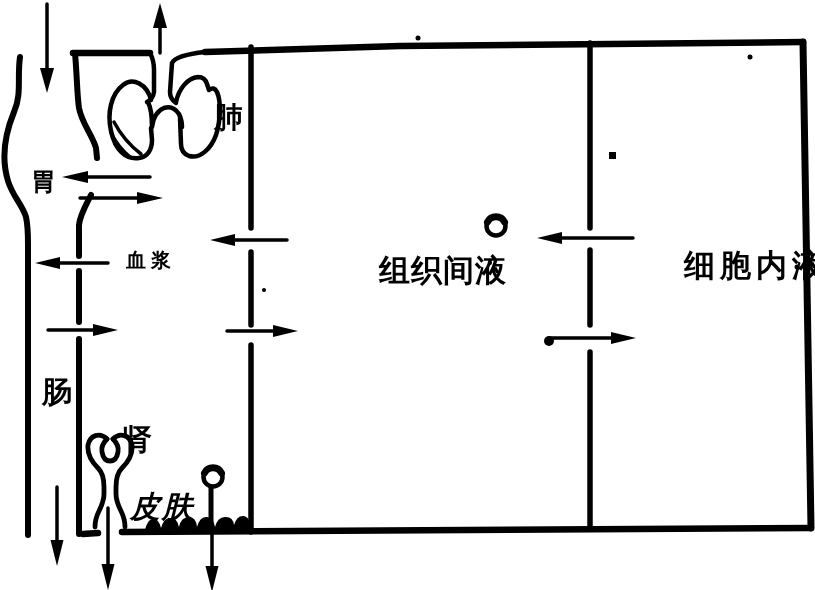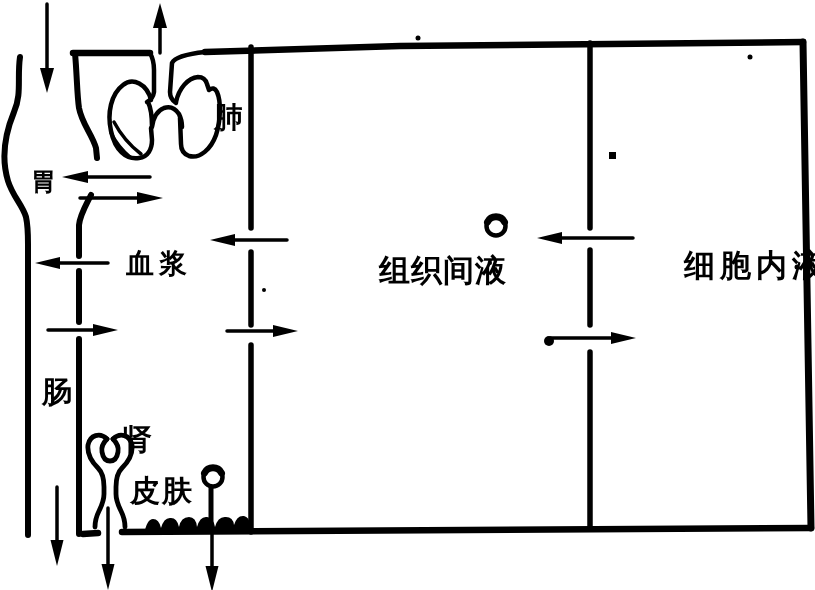--- a/index.html
+++ b/index.html
@@ -8,25 +8,25 @@
     font-family:"DejaVu Sans","Liberation Sans",sans-serif;
   }
   #ink{position:absolute;left:0;top:0;}
   .lbl{
     position:absolute;color:#000;font-weight:bold;line-height:1;white-space:nowrap;
     font-family:"DejaVu Sans","Liberation Sans",sans-serif;
   }
   .lbl-wei   {left:31px; top:169px; font-size:25px;}
   .lbl-chang {left:42px; top:377px; font-size:30px;}
   .lbl-fei   {left:214px;top:103px; font-size:29px;}
-  .lbl-xj    {left:126px;top:250px; font-size:28px;letter-spacing:5px;}
+  .lbl-xj    {left:126px;top:250px; font-size:20px;letter-spacing:5px;}
   .lbl-zz    {left:379px;top:255px; font-size:31px;letter-spacing:1px;}
   .lbl-xb    {left:684px;top:250px; font-size:31px;letter-spacing:5px;}
   .lbl-shen  {left:123px;top:425px; font-size:29px;}
-  .lbl-pifu  {left:130px;top:476px; font-size:30px;letter-spacing:2px;}
+  .lbl-pifu  {left:130px;top:492px; font-size:30px;letter-spacing:2px;font-style:italic;}
   .region{position:absolute;background:transparent;}
   .region-plasma{left:80px;top:53px;width:170px;height:478px;}
   .region-interstitial{left:252px;top:46px;width:337px;height:484px;}
   .region-intracellular{left:591px;top:43px;width:215px;height:484px;}
   .region-tract{left:2px;top:52px;width:78px;height:482px;}
 </style>
 </head>
 <body>
 
 <div id="stage">

